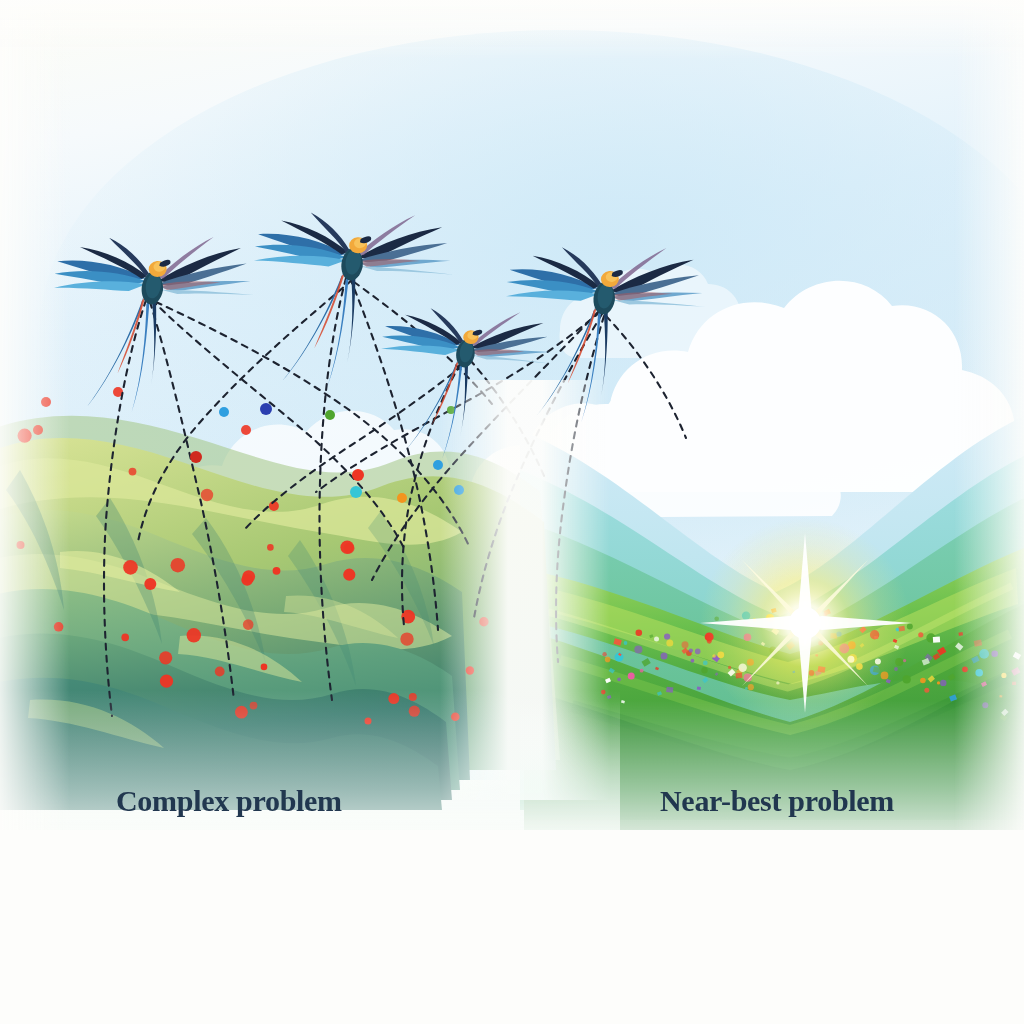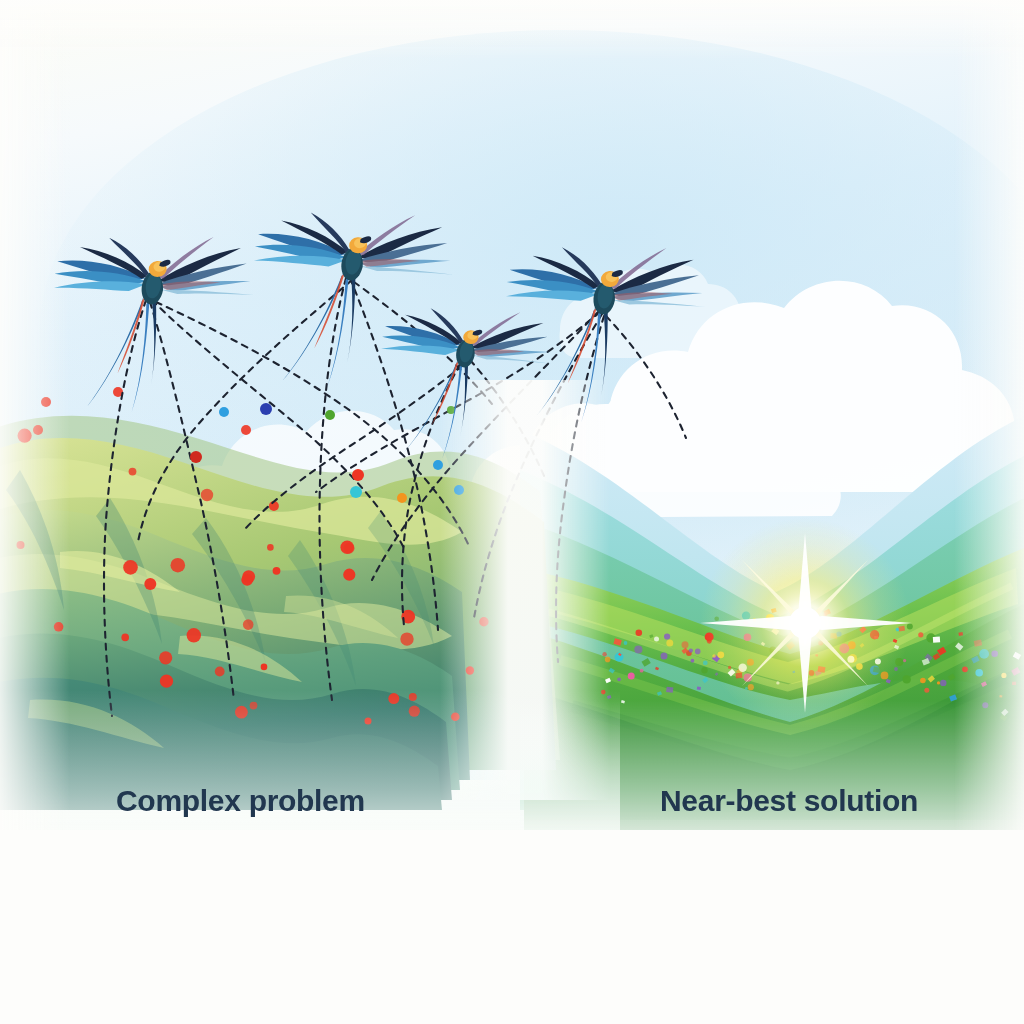--- a/index.html
+++ b/index.html
@@ -19,21 +19,21 @@
     background: #fdfdfb;
   }
   #art {
     position: absolute;
     inset: 0;
     width: 1024px;
     height: 1024px;
   }
   .caption {
     position: absolute;
-    font-family: Liberation Sans, sans-serif;
+    font-family: Liberation Serif, serif;
     font-weight: bold;
     font-size: 30px;
     letter-spacing: -0.3px;
     color: #21374f;
     white-space: nowrap;
   }
   #caption-left  { left: 116px; top: 784px; }
   #caption-right { left: 660px; top: 784px; }
 </style>
 </head>
@@ -493,15 +493,15 @@
           <use href="#swallow" transform="translate(148,282) rotate(-6) scale(1)" xlink:href="#swallow"></use>
           <use href="#swallow" transform="translate(348,258) rotate(-4) scale(1)" xlink:href="#swallow"></use>
           <use href="#swallow" transform="translate(462,348) rotate(-3) scale(0.86)" xlink:href="#swallow"></use>
           <use href="#swallow" transform="translate(600,292) rotate(-5) scale(1)" xlink:href="#swallow"></use>
         </g>
     </g>
   </svg>
 
   <div class="caption" id="caption-left">Complex problem</div>
 
-  <div class="caption" id="caption-right">Near-best solution</div>
+  <div class="caption" id="caption-right">Near-best problem</div>
 
 </div>
 
 </body></html>

